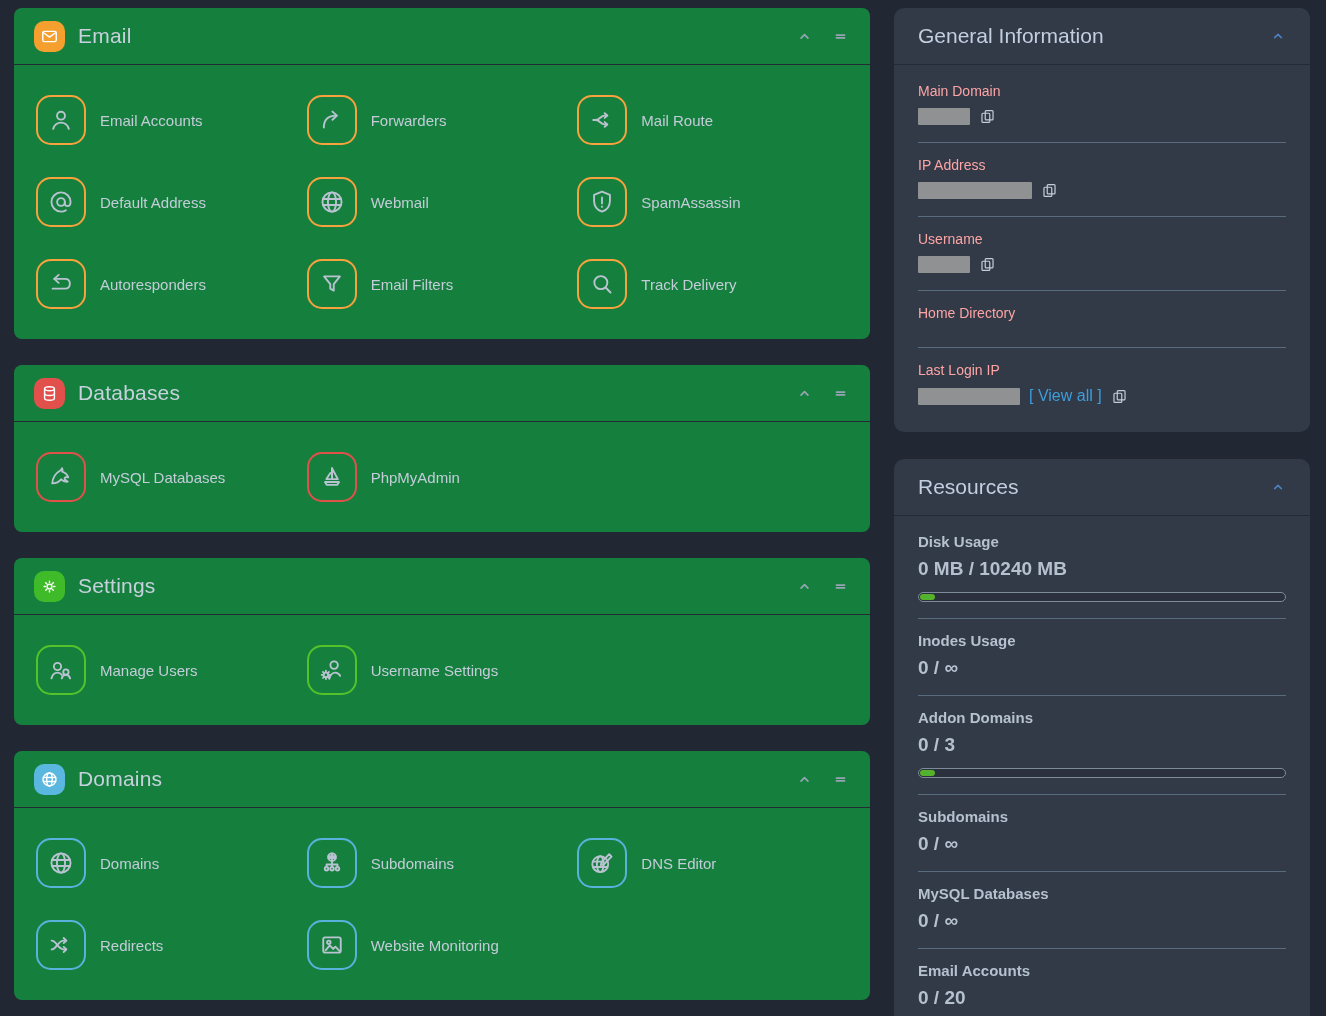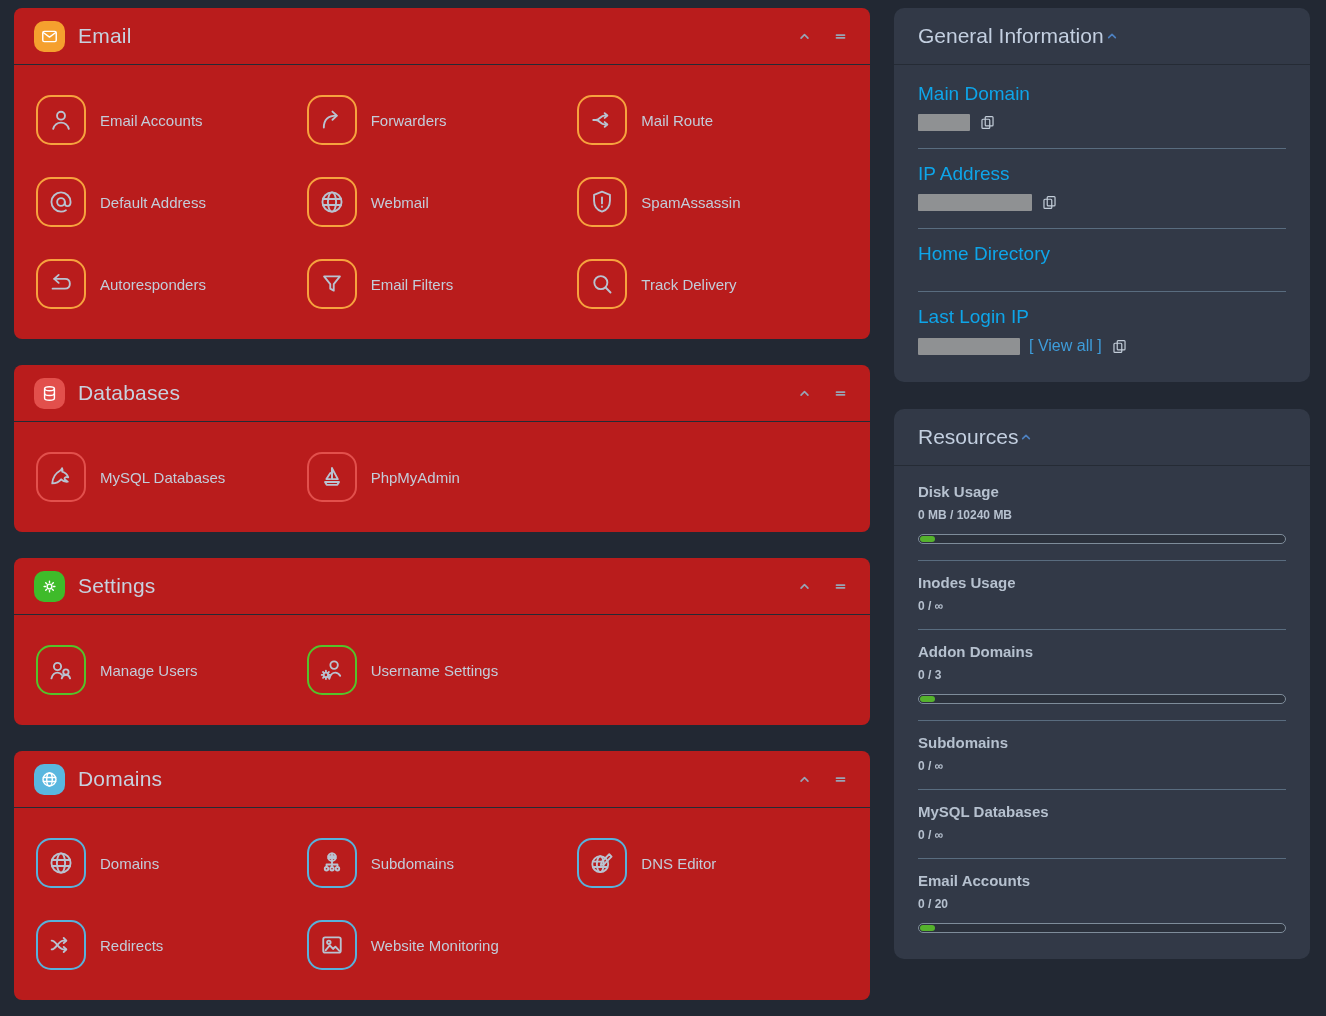--- a/index.html
+++ b/index.html
@@ -7,60 +7,60 @@
   body {
     background:#222833;
     font-family:"Liberation Sans", sans-serif;
     -webkit-font-smoothing:antialiased;
   }
   .app { display:flex; padding:8px 16px 0 14px; gap:24px; align-items:flex-start; }
   .col-left  { width:856px; flex:none; }
   .col-right { width:416px; flex:none; }
 
   
-  .panel { background:#b91c1c; border-radius:8px; margin-bottom:26px; }
+  .panel { background:#15803d; border-radius:8px; margin-bottom:26px; }
   .panel-header { display:flex; align-items:center; height:57px; padding:0 20px;
                   border-bottom:1px solid #252b35; }
   .badge { width:31px; height:31px; border-radius:10px; margin-right:13px; flex:none;
            display:flex; align-items:center; justify-content:center; color:#ffffff; }
   .badge svg { width:19px; height:19px; }
   .panel-title { font-size:21px; color:#c7d1de; letter-spacing:.2px; }
   .controls { margin-left:auto; display:flex; align-items:center; gap:16px; color:#98a4b5; }
   .ctrl { width:20px; height:20px; display:flex; align-items:center; justify-content:center; cursor:pointer; }
   .ctrl svg { width:15px; height:15px; }
 
   .grid { display:grid; grid-template-columns:repeat(3,1fr); row-gap:32px; padding:30px 22px; }
   .app-item { display:flex; align-items:center; gap:14px; cursor:pointer; }
   .tile { width:50px; height:50px; flex:none; border:2px solid; border-radius:15px;
           display:flex; align-items:center; justify-content:center; color:#b9c3d1; }
   .tile svg { width:28px; height:28px; }
   .app-label { font-size:15px; color:#c3ccd9; }
 
   
   .side-panel { background:#323947; border-radius:10px; margin-bottom:27px; }
-  .side-header { display:flex; align-items:center; 
+  .side-header { display:flex; align-items:center; justify-content:space-between;
                  height:57px; padding:0 24px; border-bottom:1px solid #252b35; }
   .side-title { font-size:21px; color:#c3cfe0; }
   .side-chevron { color:#4d80c0; width:16px; height:16px; cursor:pointer; }
   .side-chevron svg { width:16px; height:16px; }
   .side-body { padding:4px 24px 10px; }
 
   .field { padding:14px 0 17px; border-bottom:1px solid rgba(122,152,173,.55); }
   .field:last-child { border-bottom:none; }
-  .f-label { font-size:19px; color:#0ea5e9; margin-bottom:9px; }
+  .f-label { font-size:14px; color:#fca5a5; margin-bottom:9px; }
   .f-value { display:flex; align-items:center; gap:9px; font-size:15px; color:#b6c1cf; }
   .redacted { height:17px; background:#8f9193; display:inline-block; border-radius:1px; }
   .copy { color:#c3cdd9; width:17px; height:17px; cursor:pointer; flex:none; }
   .copy svg { width:17px; height:17px; }
   .link { color:#3e9ddb; font-size:16px; cursor:pointer; white-space:nowrap; }
 
   .res-item { padding:13px 0 16px; border-bottom:1px solid rgba(122,152,173,.55);font-weight:bold; }
   .res-item:last-child { border-bottom:none; }
   .r-label { font-size:15px; color:#b6c1cf; margin-bottom:8px; }
-  .r-value { font-size:12px; color:#b6c1cf; }
+  .r-value { font-size:19px; color:#b6c1cf; }
   .bar { margin-top:12px; height:10px; border:1px solid #7e8c9a; border-radius:6px;
          background:#2b313c; padding:1px; display:flex; }
   .bar-fill { height:6px; border-radius:4px; background:#55b22c; }
 </style>
 </head>
 <body>
 
 <div class="app">
   <div class="col-left" id="left-col">
       <div class="panel">
@@ -372,20 +372,30 @@
             <div class="f-label">IP Address</div>
             <div class="f-value">
               <span class="redacted" style="width: 114px;"></span>
               <span class="copy"><svg viewBox="0 0 24 24" fill="none" stroke="currentColor" stroke-width="1.7" stroke-linecap="round" stroke-linejoin="round">
                   <rect x="8.8" y="3.8" width="11" height="13" rx="1.3"></rect>
                   <rect x="4.2" y="7.4" width="11" height="12.8" rx="1.3"></rect>
                 </svg></span>
             </div>
           </div>
           <div class="field">
+            <div class="f-label">Username</div>
+            <div class="f-value">
+              <span class="redacted" style="width: 52px;"></span>
+              <span class="copy"><svg viewBox="0 0 24 24" fill="none" stroke="currentColor" stroke-width="1.7" stroke-linecap="round" stroke-linejoin="round">
+                  <rect x="8.8" y="3.8" width="11" height="13" rx="1.3"></rect>
+                  <rect x="4.2" y="7.4" width="11" height="12.8" rx="1.3"></rect>
+                </svg></span>
+            </div>
+          </div>
+          <div class="field">
             <div class="f-label">Home Directory</div>
           </div>
           <div class="field">
             <div class="f-label">Last Login IP</div>
             <div class="f-value">
               <span class="redacted" style="width: 102px;"></span>
               <span class="link">[ View all ]</span>
               <span class="copy"><svg viewBox="0 0 24 24" fill="none" stroke="currentColor" stroke-width="1.7" stroke-linecap="round" stroke-linejoin="round">
                   <rect x="8.8" y="3.8" width="11" height="13" rx="1.3"></rect>
                   <rect x="4.2" y="7.4" width="11" height="12.8" rx="1.3"></rect>

